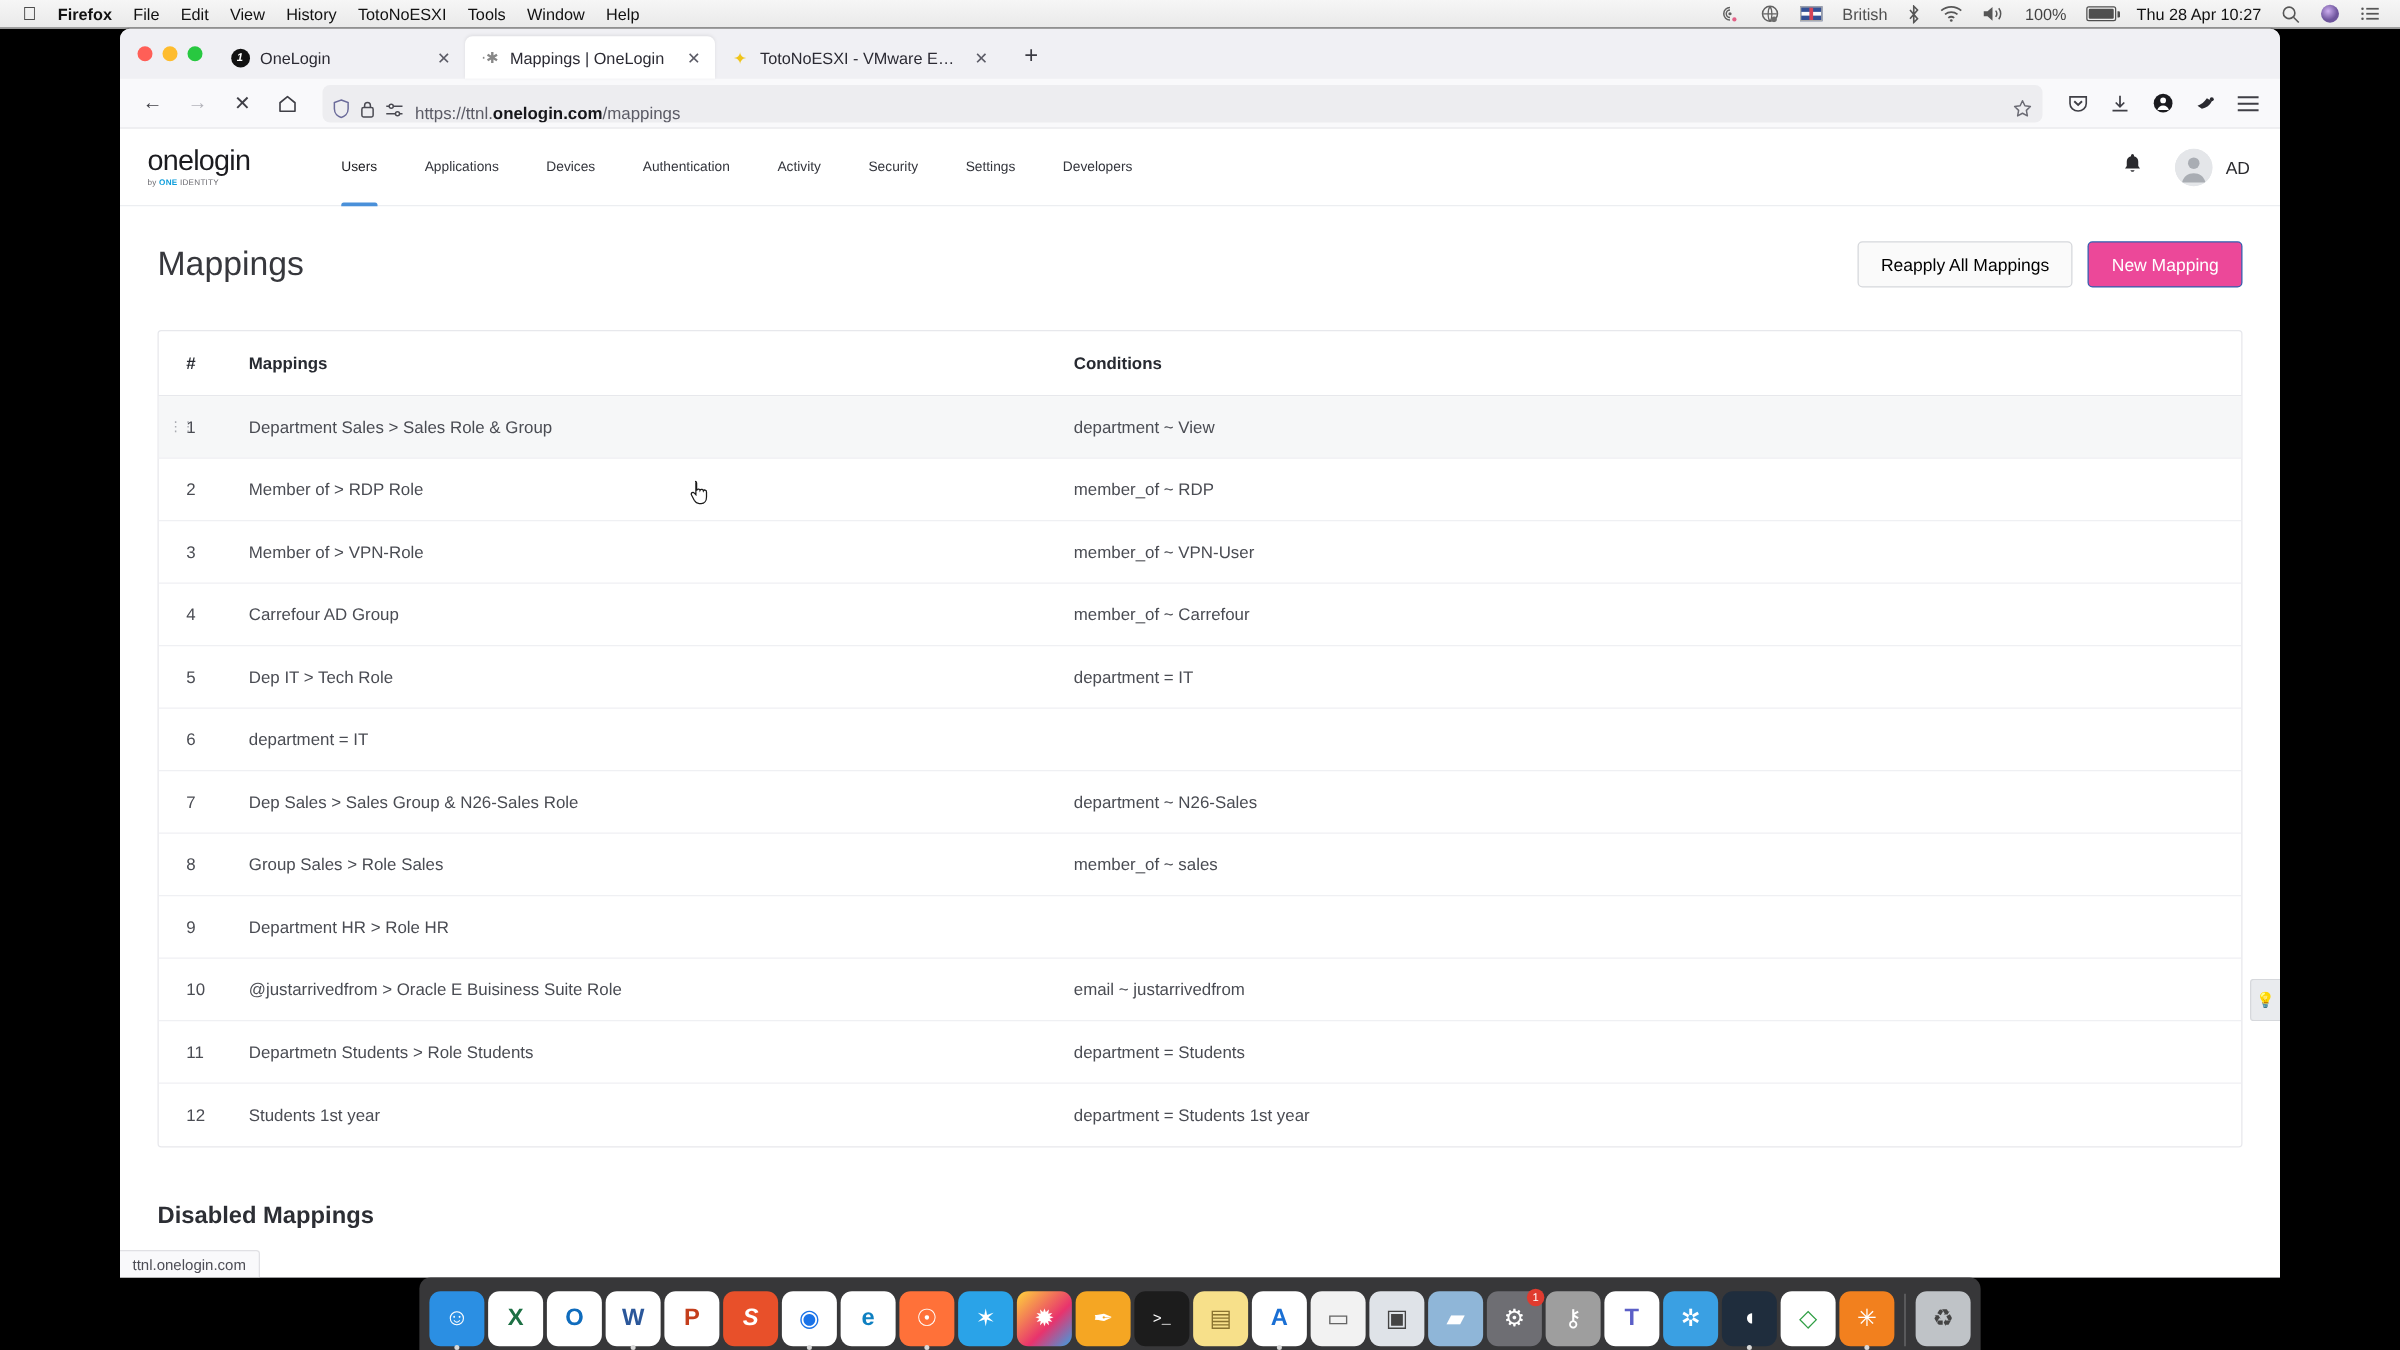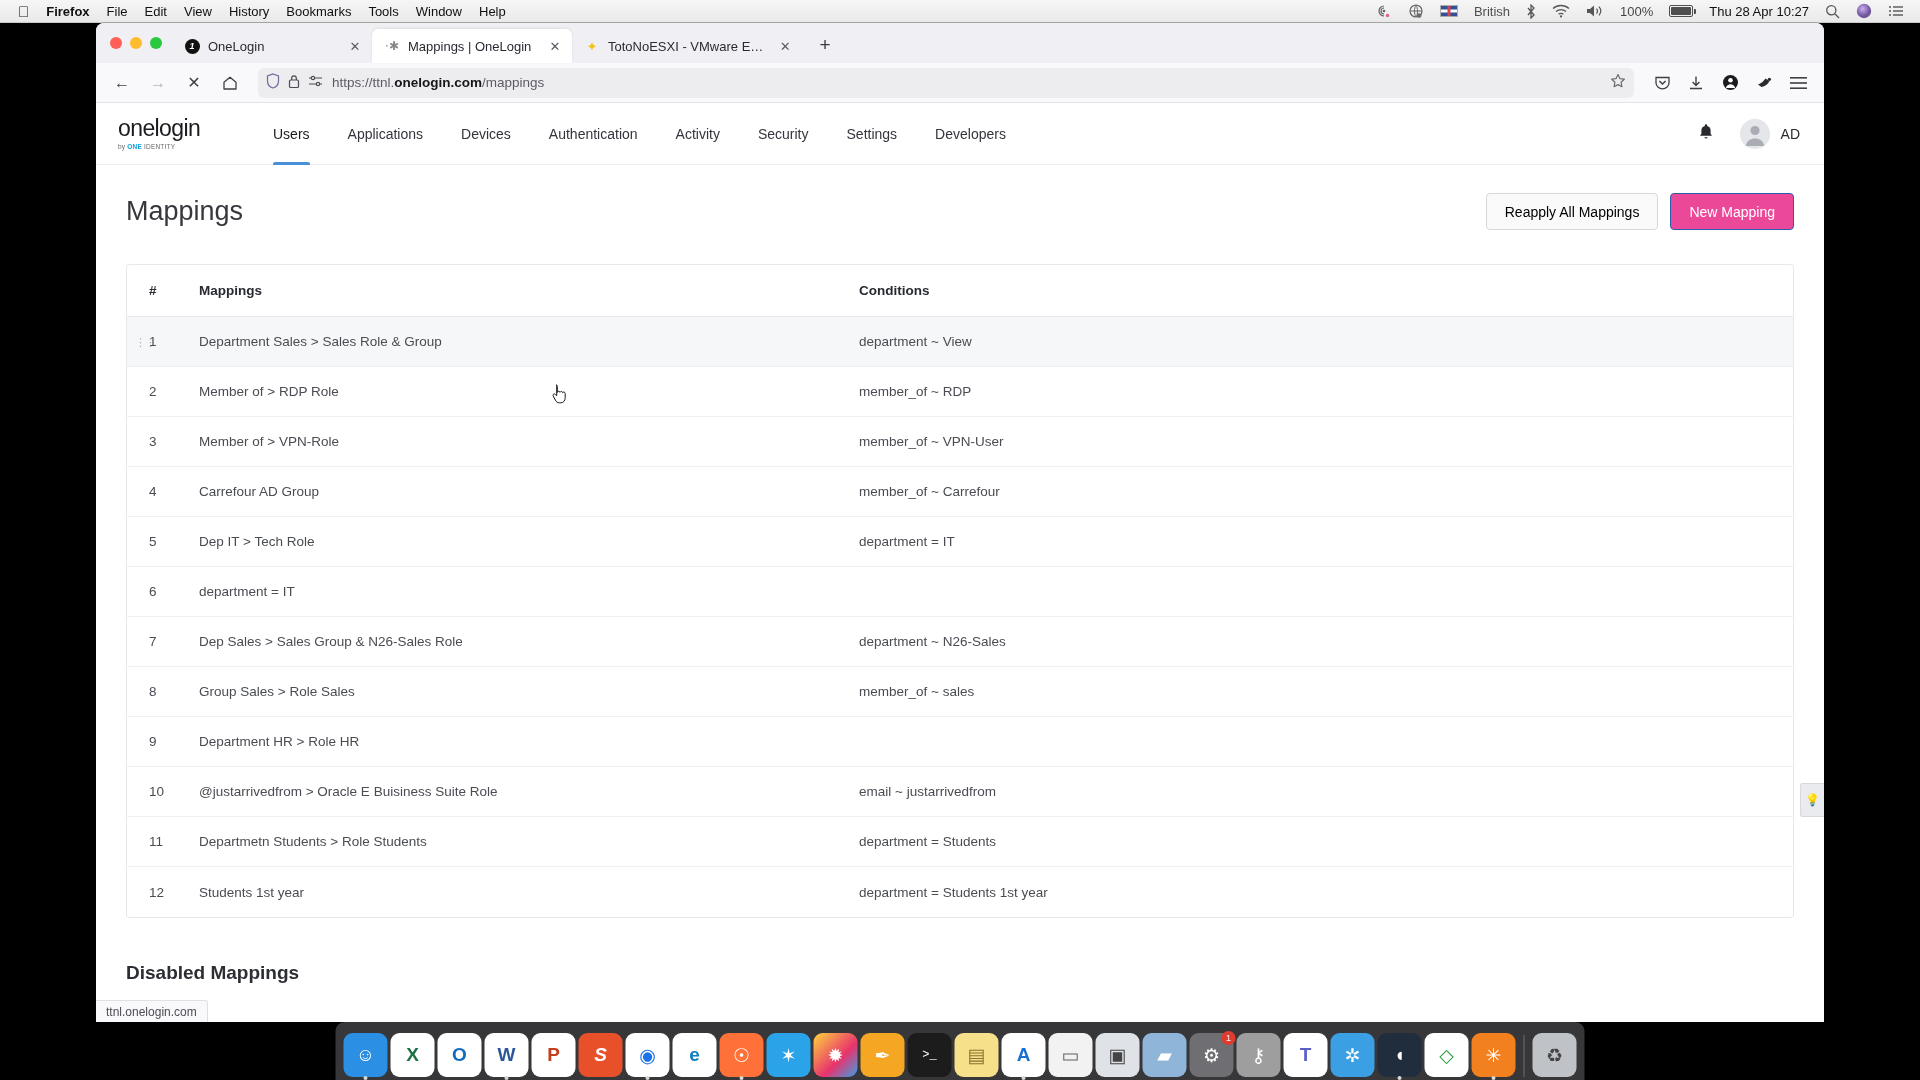--- a/index.html
+++ b/index.html
@@ -71,40 +71,40 @@
 
   
   .navbar {
     height: 40px; background: #f9f9fb; display:flex; align-items:center;
     padding: 0 10px; gap: 4px; border-bottom:1px solid #e4e4e8;
   }
   .navbtn { width:32px;height:32px;display:flex;align-items:center;justify-content:center;color:#3f3f46;font-size:16px;border-radius:4px;}
   .navbtn.dim { color:#b4b4bb; }
   .urlbar {
     flex: 1 1 auto; height: 30px; margin: 0 8px; background:#ededf0; border-radius:6px;
-    display:flex; align-items:center; padding: 0 8px; gap: 8px; font-size:13.5px; color:#5b5b66;
+    display:flex; align-items:flex-end; padding: 0 8px; gap: 8px; font-size:13.5px; color:#5b5b66;
   }
   .urlbar .urltext { flex:1 1 auto; white-space:nowrap; overflow:hidden; }
   .urlbar .urltext b { color:#16161a; font-weight:700; }
   .urlbar .star { color:#6b6b74; font-size:14px; }
   .toolicons { display:flex; align-items:center; gap:2px; }
 
   
   .app { background: #ffffff; height: calc(100% - 80px); overflow: hidden; position: relative; }
   .appnav {
     height: 62px; background:#fff; display:flex; align-items:center;
     padding: 0 24px 0 22px; border-bottom: 1px solid #eceef1;
   }
   .logo { width: 108px; margin-right: 28px; }
   .logo .lg-main { font-size: 23px; letter-spacing:-.6px; color:#1b1b1f; font-weight:400; line-height: 1; }
   .logo .lg-sub { font-size: 6.5px; color:#6a6a70; margin-top:3px; letter-spacing:.2px; }
   .logo .lg-sub b { color:#0d9ddb; }
   .navitems { display:flex; align-items:center; height:62px; gap: 0; }
   .navitem {
-    font-size: 14px; color:#33353c; padding: 0 19px; height:62px;
+    font-size: 11px; color:#33353c; padding: 0 19px; height:62px;
     display:flex; align-items:center; position:relative;
   }
   .navitem.active { color:#1b1b1f; }
   .navitem.active:after {
     content:""; position:absolute; left:19px; right:19px; bottom:0; height:3px; background:#4a90d9; border-radius:2px 2px 0 0;
   }
   .appnav .spacer { flex: 1 1 auto; }
   .bell { font-size:16px; color:#2a2a2e; margin-right:26px; }
   .avatar { width:30px;height:30px;border-radius:50%;background:#e2e4e7;display:flex;align-items:center;justify-content:center;margin-right:11px;overflow:hidden;}
   .avatar svg { width:30px;height:30px; }
@@ -178,21 +178,21 @@
 </head>
 <body>
 
 <div class="menubar">
   <span class="apple"></span>
   <span class="mi bold">Firefox</span>
   <span class="mi">File</span>
   <span class="mi">Edit</span>
   <span class="mi">View</span>
   <span class="mi">History</span>
-  <span class="mi">Bookmarks</span>
+  <span class="mi">TotoNoESXI</span>
   <span class="mi">Tools</span>
   <span class="mi">Window</span>
   <span class="mi">Help</span>
 
   <div class="right">
     <span class="ic">
       <svg width="16" height="14" viewBox="0 0 16 14">
           <path d="M8 12a5 5 0 0 1 0-10" fill="none" stroke="#3a3a3a" stroke-width="1.2"></path>
           <path d="M8 10a3 3 0 0 1 0-6" fill="none" stroke="#3a3a3a" stroke-width="1.2"></path>
           <circle cx="8" cy="7" r="1.3" fill="#3a3a3a"></circle>

